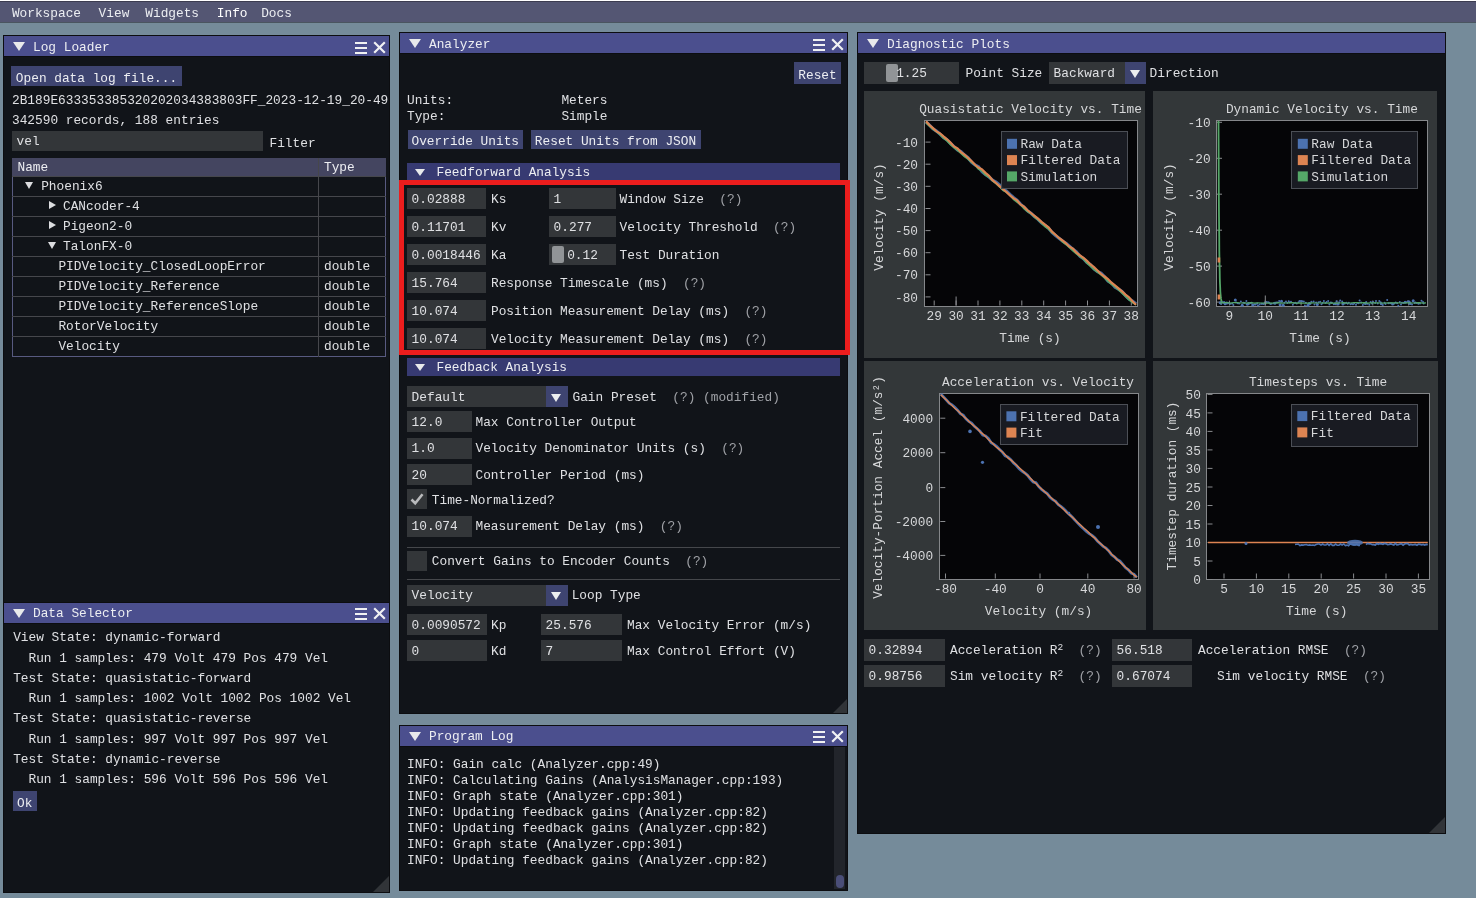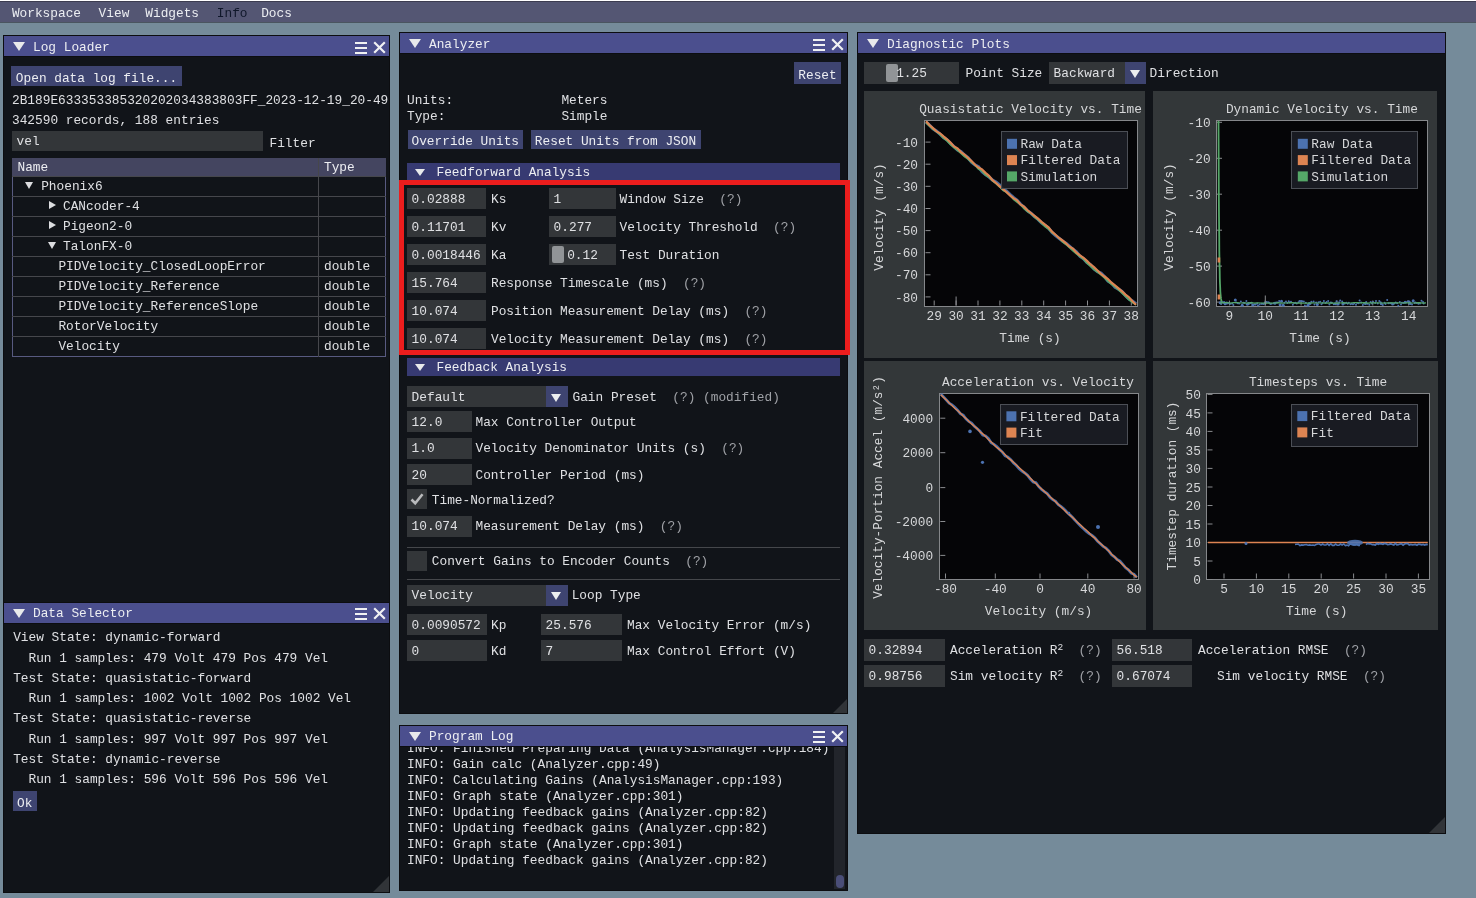--- a/index.html
+++ b/index.html
@@ -13,21 +13,21 @@
 .dim { color:#9fa1a6; }
 svg text { font-family:"Liberation Mono",monospace; }
 </style></head><body>
 <div style="position:absolute;left:0;top:0;width:1476px;height:1px;background:#fff;"></div>
 <div style="position:absolute;left:0;top:1px;width:1476px;height:1.5px;background:#3c3c50;"></div>
 <div style="position:absolute;left:0;top:2px;width:1476px;height:19.5px;background:#545673;"></div>
 <div style="position:absolute;left:0;top:21.5px;width:1476px;height:1px;background:#4a5560;"></div>
 <div class="t" style="left:11.9px;top:7.0px;color:#eceef2;">Workspace</div>
 <div class="t" style="left:98.6px;top:7.0px;color:#eceef2;">View</div>
 <div class="t" style="left:145.3px;top:7.0px;color:#eceef2;">Widgets</div>
-<div class="t" style="left:216.8px;top:7.0px;color:#0f172a;">Info</div>
+<div class="t" style="left:216.8px;top:7.0px;color:#ffffff;">Info</div>
 <div class="t" style="left:261.2px;top:7.0px;color:#eceef2;">Docs</div>
 <div class="win" style="left:3px;top:35px;width:387px;height:678px;">
     <div class="tb"></div>
     <div style="position:absolute;left:8.6px;top:6.3px;width:0;height:0;border-left:6.0px solid transparent;border-right:6.0px solid transparent;border-top:9px solid #e8e9eb;"></div>
     <div class="tbt">Log Loader</div>
     <div style="position:absolute;left:350.5px;top:5.5px;width:12px;height:12px;background:linear-gradient(#f0f1f3,#f0f1f3) 0 0/12px 2px no-repeat,linear-gradient(#f0f1f3,#f0f1f3) 0 5px/12px 2px no-repeat,linear-gradient(#f0f1f3,#f0f1f3) 0 10px/12px 2px no-repeat;"></div>
     <svg style="position:absolute;left:369px;top:4.5px" width="13" height="13">
       <path d="M1.2 1.2 L11.8 11.8 M11.8 1.2 L1.2 11.8" stroke="#f0f1f3" stroke-width="2.2"></path>
     </svg>
     <div class="btn" style="left:7px;top:30px;width:171px;height:19.5px;"></div>
@@ -190,21 +190,20 @@
   </div>
 <div class="win" style="left:399px;top:724.5px;width:449px;height:166px;">
     <div class="tb"></div>
     <div style="position:absolute;left:8.6px;top:6.3px;width:0;height:0;border-left:6.0px solid transparent;border-right:6.0px solid transparent;border-top:9px solid #e8e9eb;"></div>
     <div class="tbt">Program Log</div>
     <div style="position:absolute;left:412.5px;top:5.5px;width:12px;height:12px;background:linear-gradient(#f0f1f3,#f0f1f3) 0 0/12px 2px no-repeat,linear-gradient(#f0f1f3,#f0f1f3) 0 5px/12px 2px no-repeat,linear-gradient(#f0f1f3,#f0f1f3) 0 10px/12px 2px no-repeat;"></div>
     <svg style="position:absolute;left:431px;top:4.5px" width="13" height="13">
       <path d="M1.2 1.2 L11.8 11.8 M11.8 1.2 L1.2 11.8" stroke="#f0f1f3" stroke-width="2.2"></path>
     </svg>
     <div style="position:absolute;left:1px;top:21px;right:1px;bottom:1px;overflow:hidden;">
-      <div class="t" style="left:6px;top:-4.5px;">INFO: Finished Preparing Data (AnalysisManager.cpp:184)</div>
       <div class="t" style="left:6px;top:11.5px;">INFO: Gain calc (Analyzer.cpp:49)</div>
       <div class="t" style="left:6px;top:27.5px;">INFO: Calculating Gains (AnalysisManager.cpp:193)</div>
       <div class="t" style="left:6px;top:43.5px;">INFO: Graph state (Analyzer.cpp:301)</div>
       <div class="t" style="left:6px;top:59.5px;">INFO: Updating feedback gains (Analyzer.cpp:82)</div>
       <div class="t" style="left:6px;top:75.5px;">INFO: Updating feedback gains (Analyzer.cpp:82)</div>
       <div class="t" style="left:6px;top:91.5px;">INFO: Graph state (Analyzer.cpp:301)</div>
       <div class="t" style="left:6px;top:107.5px;">INFO: Updating feedback gains (Analyzer.cpp:82)</div>
     </div>
     <div style="position:absolute;right:2px;top:21px;bottom:1px;width:11.5px;background:#22252b;"></div>
     <div style="position:absolute;right:3.5px;bottom:2px;width:8px;height:12.5px;border-radius:4px;background:#4a4e78;"></div>

